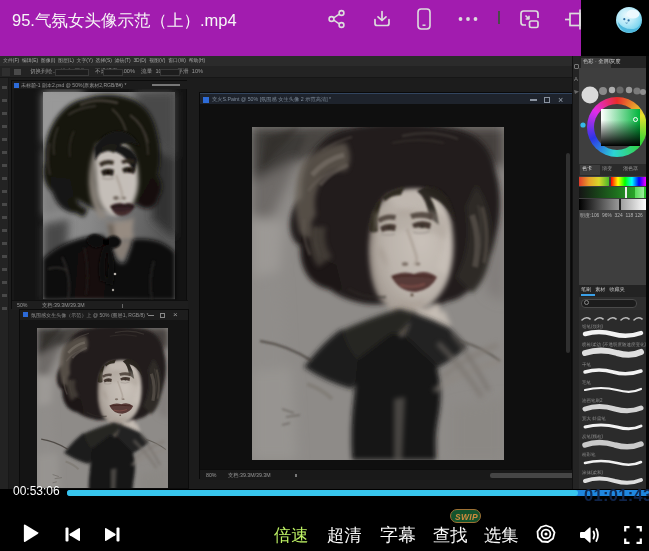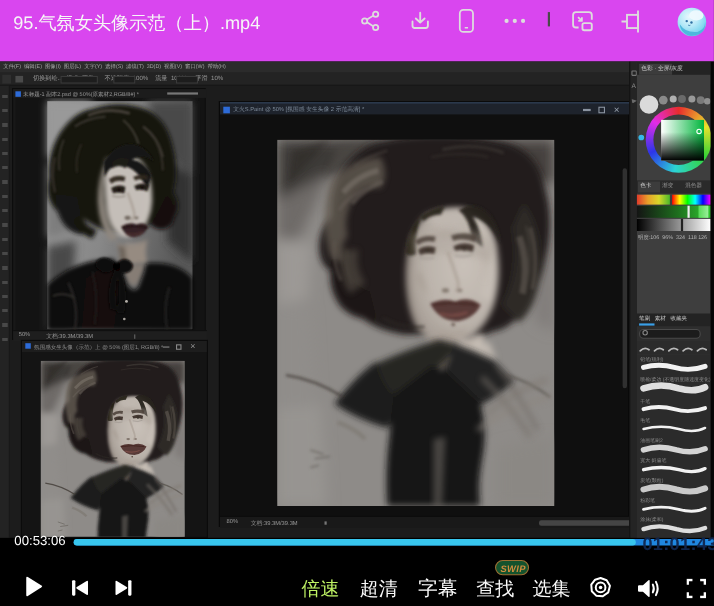--- a/index.html
+++ b/index.html
@@ -5,21 +5,21 @@
   * { margin:0; padding:0; box-sizing:border-box; }
   html,body { width:649px; height:551px; background:#000; overflow:hidden;
     font-family:"Liberation Sans", sans-serif; }
   #stage { position:relative; width:649px; height:551px; background:#000; }
   .abs { position:absolute; }
 </style>
 </head>
 <body>
 <div id="stage">
 
-  <div class="abs" style="left:0;top:0;width:649px;height:56px;background:#d946ef;">
+  <div class="abs" style="left:0;top:0;width:581px;height:56px;background:#a21caf;">
     <div class="abs" style="left:12px;top:10px;font-size:16.5px;color:#f7f7f7;">95.气氛女头像示范（上）.mp4</div>
 
     <svg class="abs" style="left:327px;top:9px" width="20" height="20" viewBox="0 0 20 20">
       <g fill="none" stroke="#ddd" stroke-width="1.6">
         <circle cx="14.5" cy="4" r="2.4"></circle>
           <circle cx="4.5" cy="10" r="2.4"></circle>
           <circle cx="14.5" cy="16" r="2.4"></circle>
         <path d="M6.7 8.8 L12.3 5.2 M6.7 11.2 L12.3 14.8"></path>
       </g>
     </svg>

